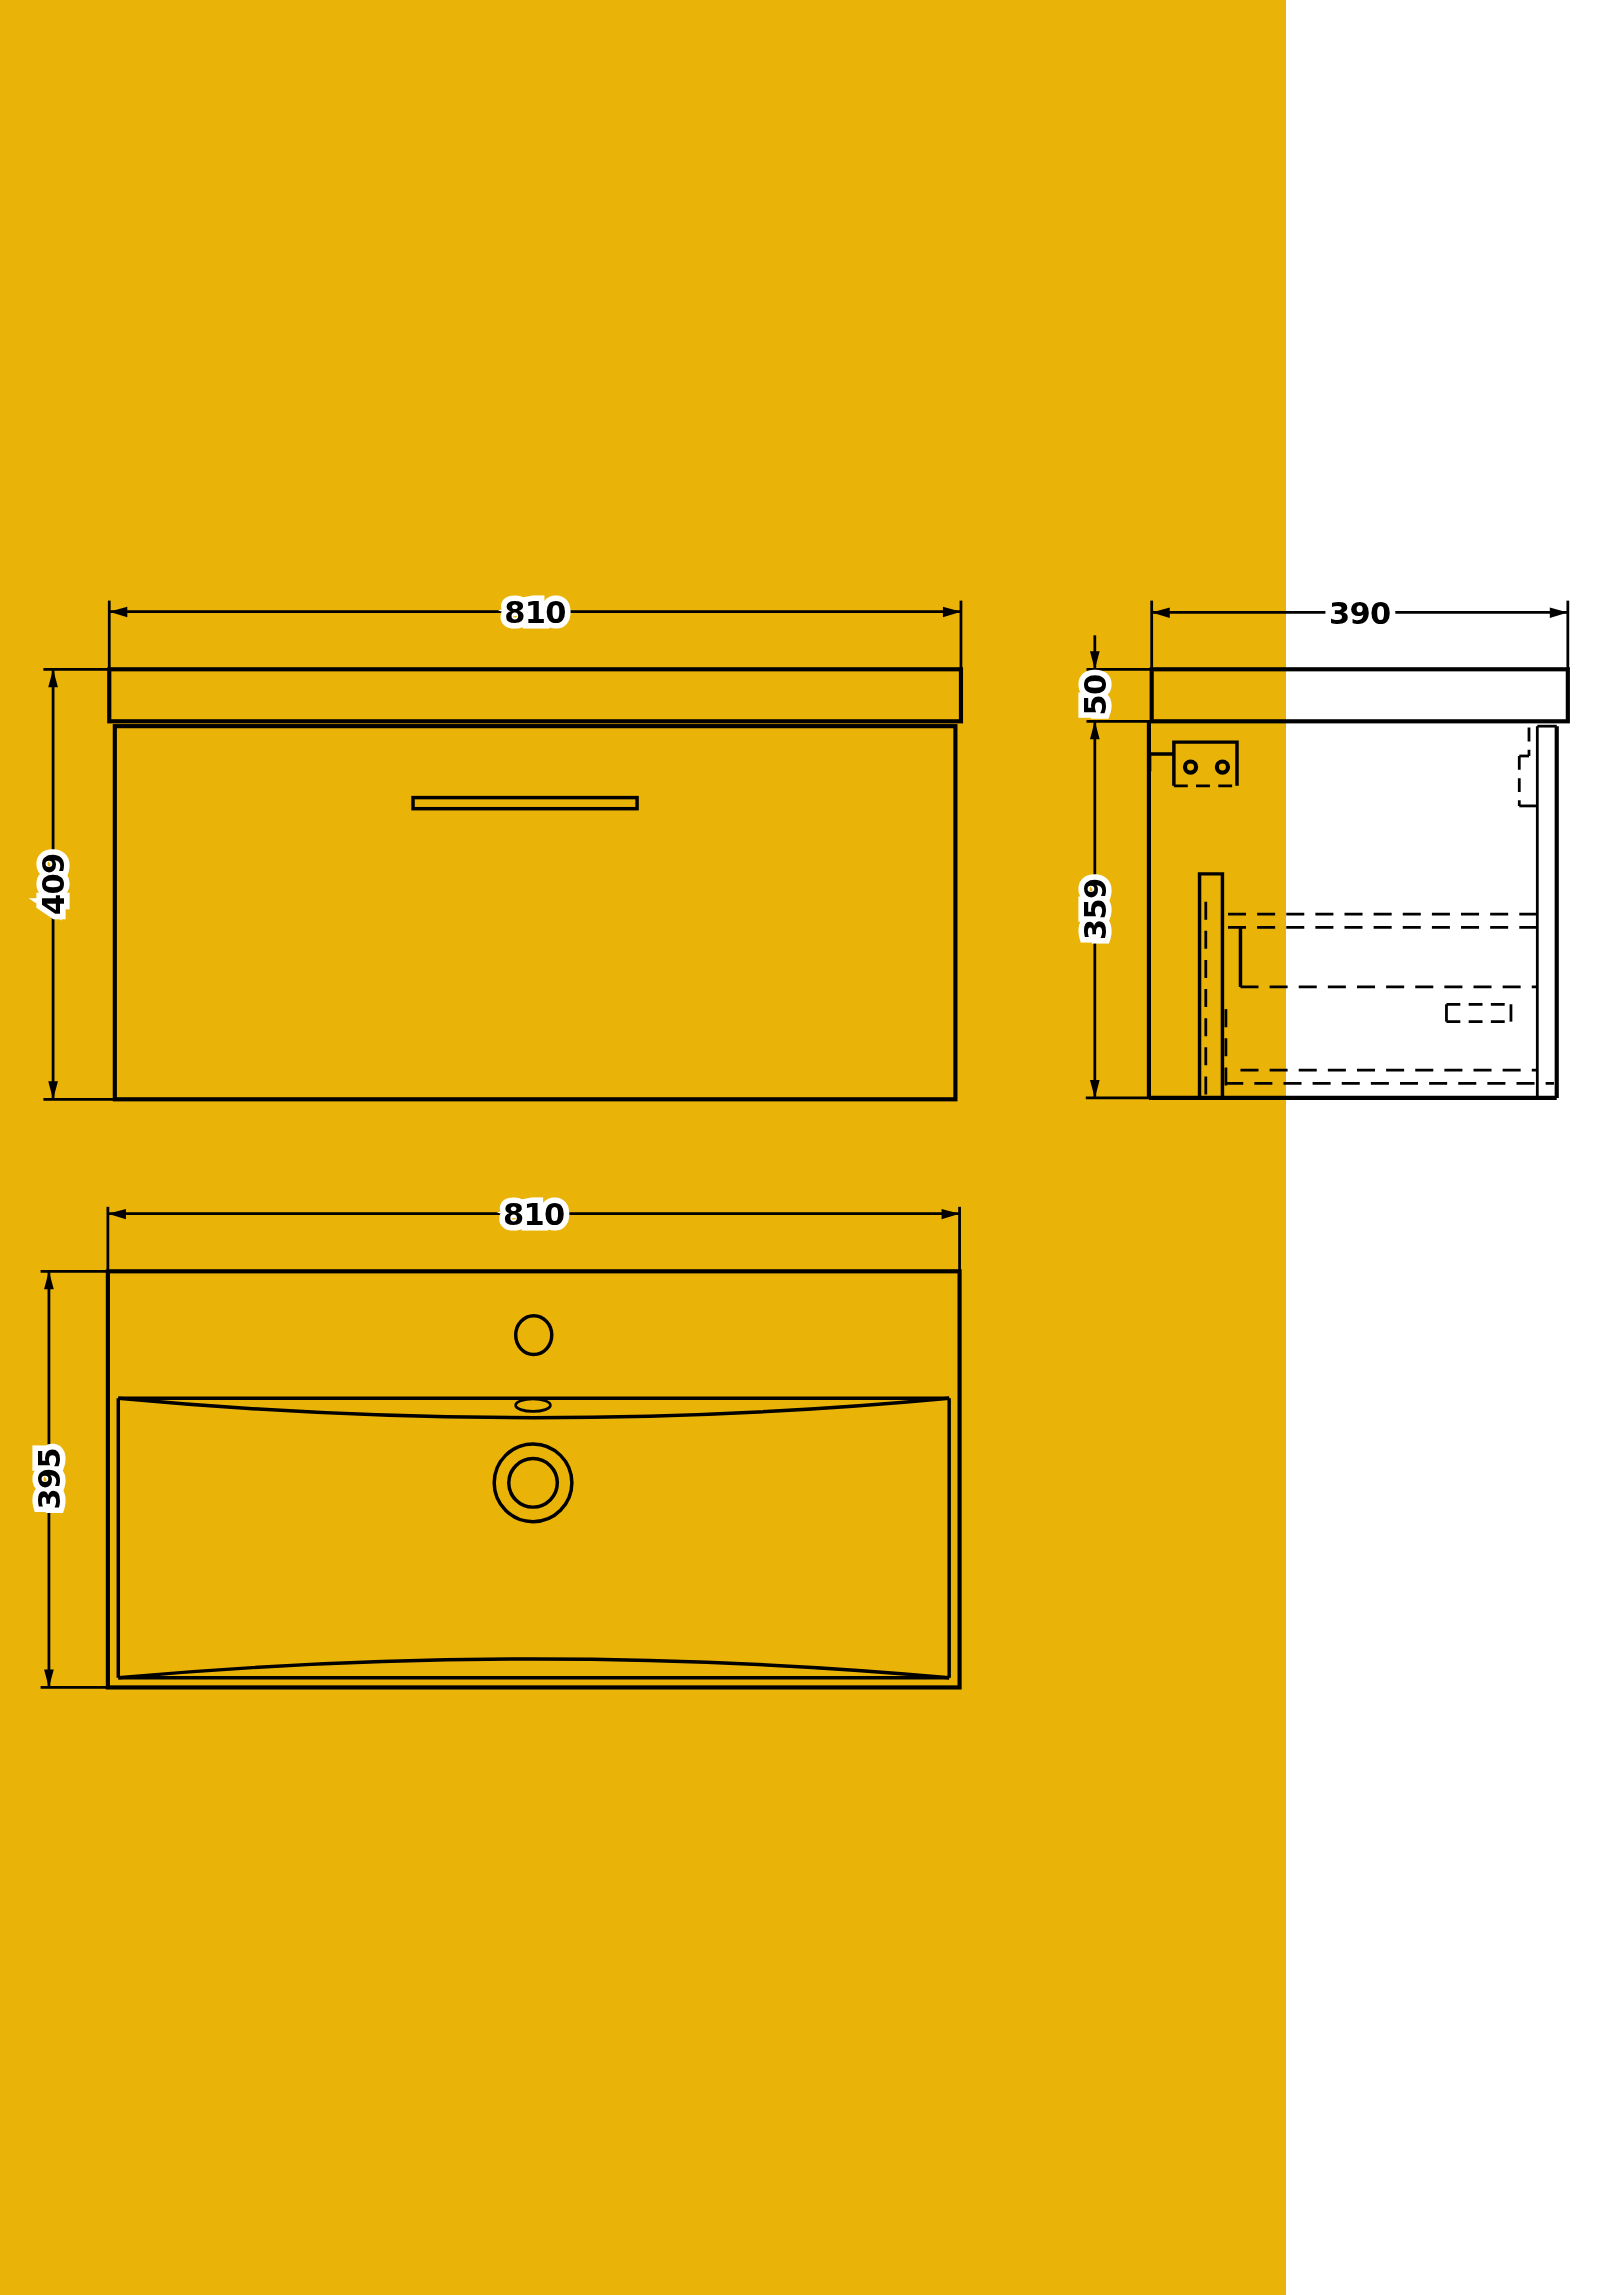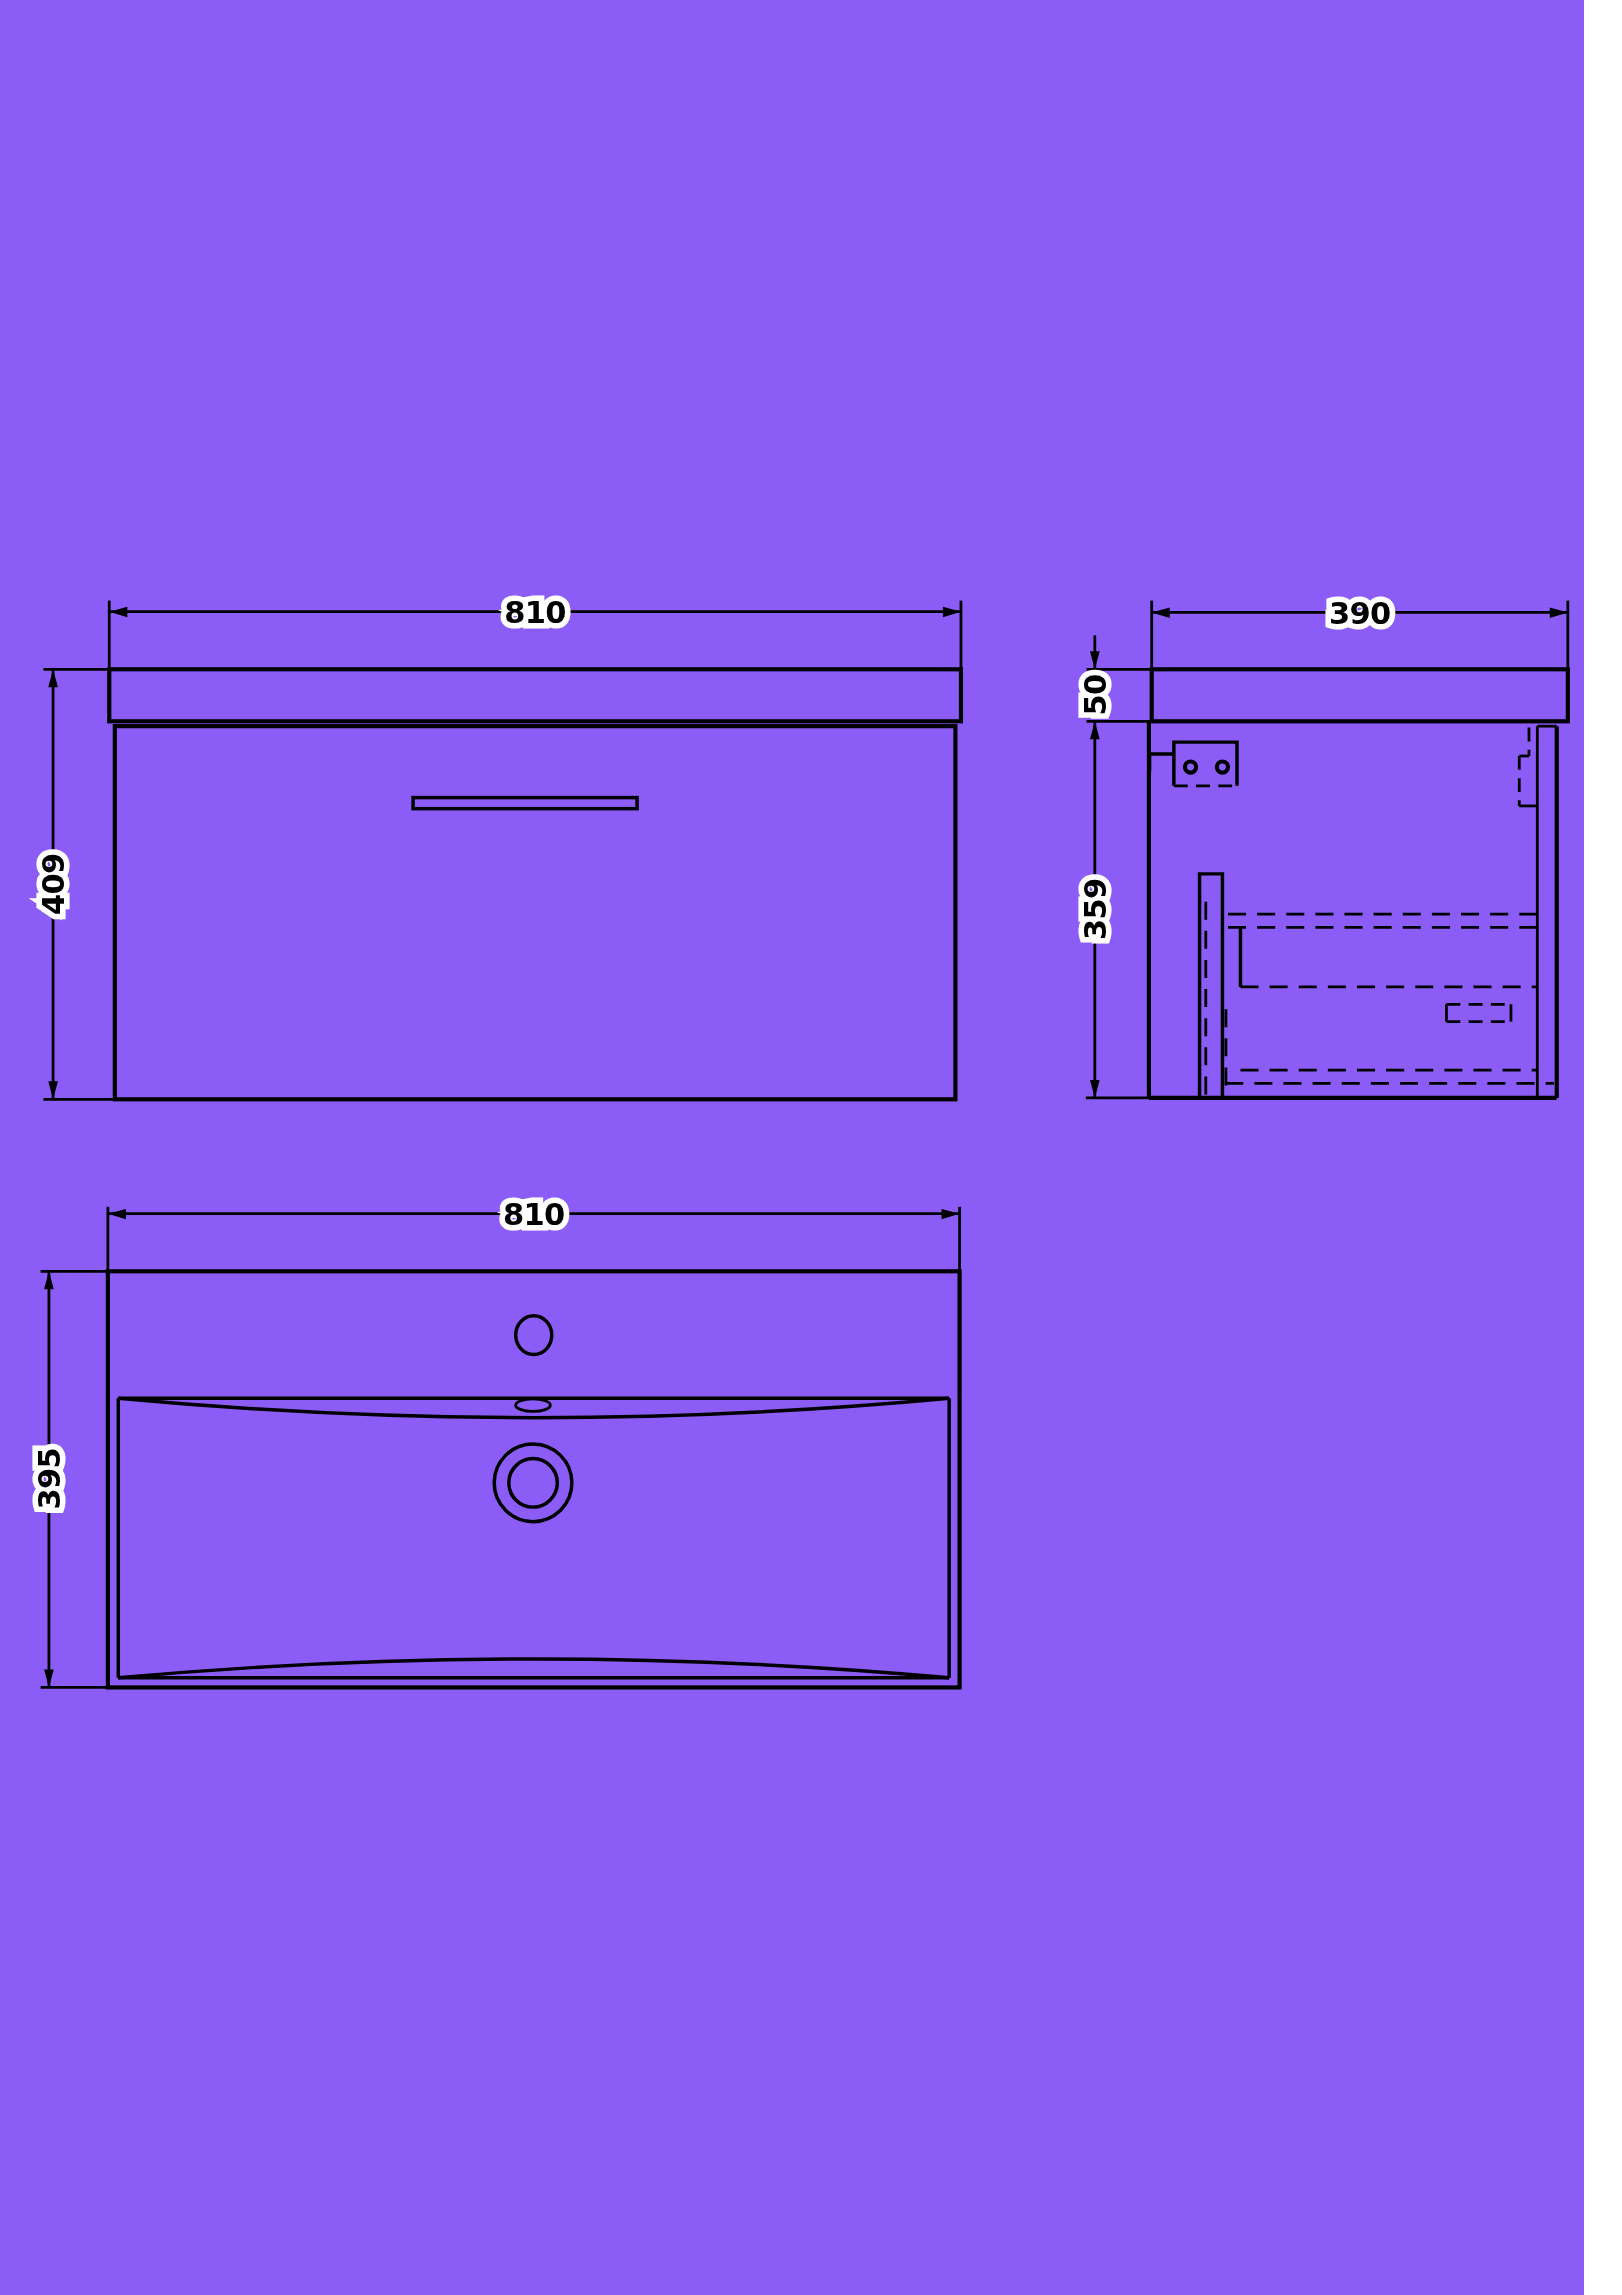--- a/index.html
+++ b/index.html
@@ -2,23 +2,23 @@
 <html style="font-size:11px"><head>
 <meta charset="utf-8">
 <style>
   html, body {
     margin: 0;
     padding: 0;
     background: #ffffff;
   }
   .sheet {
     position: relative;
-    width: 1584px;
+    width: 1286px;
     height: 2295px;
-    background: #8b5cf6;
+    background: #eab308;
   }
   svg { display: block; }
   .outline  { fill: none; stroke: #000; stroke-width: 6; }
   .outline2 { fill: none; stroke: #000; stroke-width: 5; }
   .thin     { fill: none; stroke: #000; stroke-width: 4; }
   .dimline  { fill: none; stroke: #000; stroke-width: 4; }
   .dash     { fill: none; stroke: #000; stroke-width: 4; stroke-dasharray: 26 16; }
   .dashS    { fill: none; stroke: #000; stroke-width: 4; stroke-dasharray: 20 12; }
   .arrow    { fill: #000; stroke: none; }
   .screw    { fill: none; stroke: #000; stroke-width: 6; }

